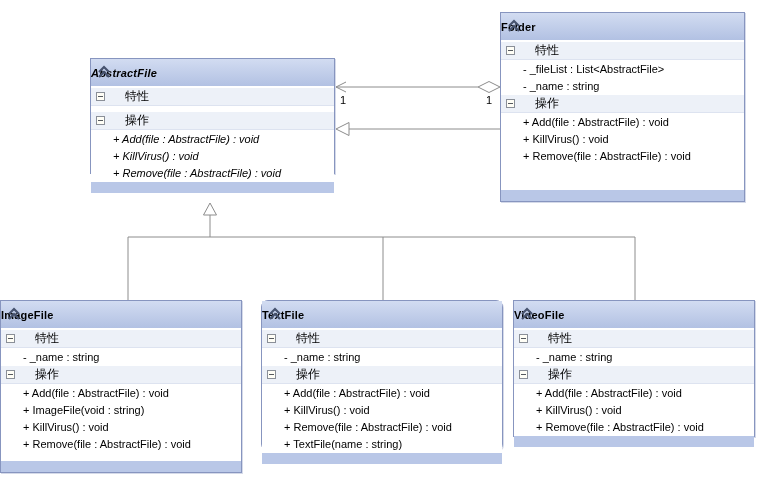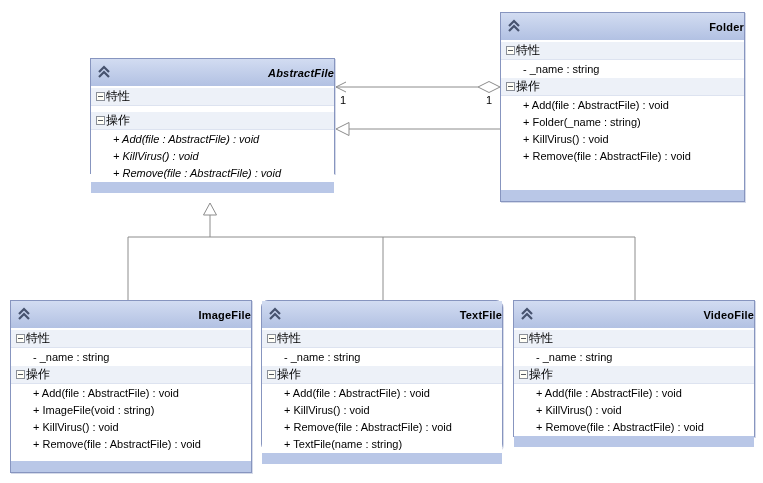--- a/index.html
+++ b/index.html
@@ -8,31 +8,30 @@
     font-family:"Liberation Sans", sans-serif; overflow:hidden;
   }
   .class-box {
     position:absolute; display:flex; flex-direction:column;
     background:#ffffff; border:1px solid #8795bf; box-sizing:border-box;
     box-shadow:1px 1px 0 rgba(135,149,191,.35);
   }
   .cb-header {
     position:relative; flex:0 0 27px; height:27px;
     background:linear-gradient(#d2dcf1,#b2c1e3);
-    display:flex; align-items:center; justify-content:flex-end;
+    display:flex; align-items:center; justify-content:flex-start;
     border-bottom:1px solid #ffffff;
-    padding-left:44px;
   }
   .chev { position:absolute; left:5px; top:5px; width:16px; height:16px; }
   .cb-title { font-size:11px; font-weight:bold; color:#000; letter-spacing:0.2px; }
   .cb-title.italic { font-style:italic; }
   .sec-row {
     flex:0 0 16px; background:#edf1f8;
     border-top:1px solid #ffffff; border-bottom:1px solid #dde3f0;
-    display:flex; align-items:center; gap:1px; padding-left:5px;
+    display:flex; align-items:center; gap:20px; padding-left:5px;
     font-size:12px; color:#000;
   }
   .minus-icon { flex:0 0 9px; width:9px; height:9px; }
   .empty-attrs { flex:0 0 5px; background:#fff; }
   .member {
     flex:0 0 17px; display:flex; align-items:center; padding-left:22px;
     font-size:11px; color:#000; background:#fff; white-space:nowrap; overflow:hidden;
   }
   .member.italic { font-style:italic; }
   .filler { flex:1 1 auto; background:#fff; }
@@ -110,37 +109,37 @@
       </svg>
       <span class="cb-title">Folder</span>
     </div>
     <div class="sec-row">
       <svg class="minus-icon" viewBox="0 0 9 9">
         <rect x="0.5" y="0.5" width="8" height="8" fill="#fffef6" stroke="#8a8f98"></rect>
         <line x1="2" y1="4.5" x2="7" y2="4.5" stroke="#55595f"></line>
       </svg>
       <span>特性</span>
     </div>
-    <div class="member">- _name : string</div>
-    <div class="sec-row">
-      <svg class="minus-icon" viewBox="0 0 9 9">
-        <rect x="0.5" y="0.5" width="8" height="8" fill="#fffef6" stroke="#8a8f98"></rect>
-        <line x1="2" y1="4.5" x2="7" y2="4.5" stroke="#55595f"></line>
-      </svg>
-      <span>操作</span>
-    </div>
-    <div class="member">+ Add(file : AbstractFile) : void</div>
-    <div class="member">+ Folder(_name : string)</div>
-    <div class="member">+ KillVirus() : void</div>
-    <div class="member">+ Remove(file : AbstractFile) : void</div>
-    <div class="filler"></div>
-    <div class="cb-footer"></div>
-  </div>
-
-  <div class="class-box" style="left:10px; top:300px; width:242px; height:173px;">
+    <div class="member">- _fileList : List&lt;AbstractFile&gt;</div>
+    <div class="member">- _name : string</div>
+    <div class="sec-row">
+      <svg class="minus-icon" viewBox="0 0 9 9">
+        <rect x="0.5" y="0.5" width="8" height="8" fill="#fffef6" stroke="#8a8f98"></rect>
+        <line x1="2" y1="4.5" x2="7" y2="4.5" stroke="#55595f"></line>
+      </svg>
+      <span>操作</span>
+    </div>
+    <div class="member">+ Add(file : AbstractFile) : void</div>
+    <div class="member">+ KillVirus() : void</div>
+    <div class="member">+ Remove(file : AbstractFile) : void</div>
+    <div class="filler"></div>
+    <div class="cb-footer"></div>
+  </div>
+
+  <div class="class-box" style="left:0; top:300px; width:242px; height:173px;">
     <div class="cb-header">
       <svg class="chev" viewBox="0 0 16 16">
         <polyline points="3,8 8,3 13,8" fill="none" stroke="#47536f" stroke-width="2.2"></polyline>
         <polyline points="3,13 8,8 13,13" fill="none" stroke="#47536f" stroke-width="2.2"></polyline>
       </svg>
       <span class="cb-title">ImageFile</span>
     </div>
     <div class="sec-row">
       <svg class="minus-icon" viewBox="0 0 9 9">
         <rect x="0.5" y="0.5" width="8" height="8" fill="#fffef6" stroke="#8a8f98"></rect>

